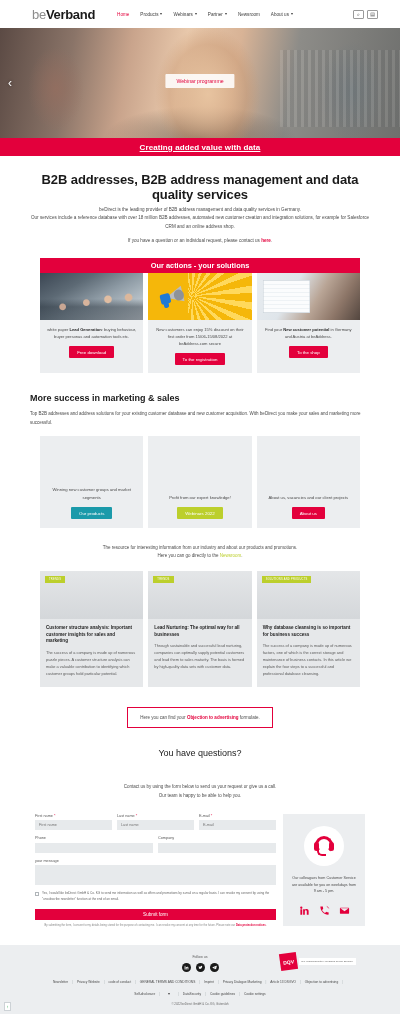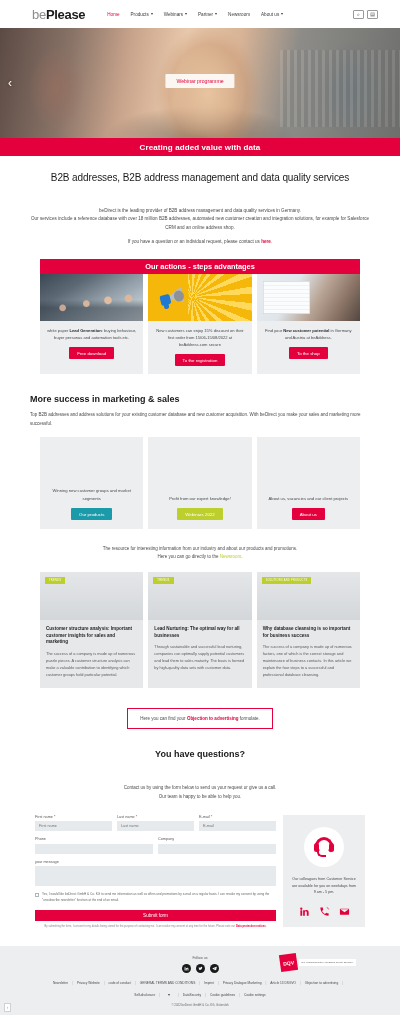--- a/index.html
+++ b/index.html
@@ -80,25 +80,25 @@
     font-size: 5.2px;
     padding: 4px 11px;
     border-radius: 1px;
     white-space: nowrap;
   }
   .hero-band {
     height: 18px;
     background: #e3003c;
     display: flex; align-items: center; justify-content: center;
   }
-  .hero-band span { color: #fff; font-size: 8px; font-weight: 700; letter-spacing: 0.1px; }
+  .hero-band span { color: #fff; font-size: 8px; font-weight: 700; letter-spacing: 0.1px; text-decoration: underline; }
 
   
   .intro { padding: 16px 30px 12px; text-align: center; }
-  .intro h1 { font-size: 10px; font-weight: 400; color: #1a1a1a; margin-bottom: 24px; letter-spacing: -0.1px; }
+  .intro h1 { font-size: 13px; font-weight: 700; color: #1a1a1a; margin-bottom: 4px; letter-spacing: -0.1px; }
   .intro p { font-size: 4.6px; line-height: 1.85; color: #4a4a4a; }
   .intro .spacer { height: 6px; }
   .intro a { color: #e3003c; font-weight: 700; text-decoration: none; }
 
   
   .section { padding: 0 40px; }
   .band-red, .band-green {
     height: 15px; display: flex; align-items: center; justify-content: center;
     color: #fff; font-size: 7.4px; font-weight: 700;
   }
@@ -218,21 +218,21 @@
     text-align: center;
     font-size: 4.5px;
     color: #4a4a4a;
     line-height: 1.7;
     max-width: 150px;
   }
   .objection a { color: #e3003c; font-weight: 700; text-decoration: none; }
 
   
   .contact-head { text-align: center; padding: 20px 30px 10px; }
-  .contact-head h2 { font-size: 9px; font-weight: 700; color: #1a1a1a; margin-bottom: 25px; }
+  .contact-head h2 { font-size: 9px; font-weight: 400; color: #1a1a1a; margin-bottom: 25px; }
   .contact-head p { font-size: 4.5px; line-height: 1.85; color: #4a4a4a; }
 
   .contact-area { display: flex; gap: 7px; padding: 4px 35px 0; align-items: flex-start; }
   .form { flex: 1; }
   .form-row { display: flex; gap: 5px; margin-bottom: 6px; }
   .field { flex: 1; display: flex; flex-direction: column; }
   .field label { font-size: 3.8px; color: #5a5a5a; margin-bottom: 2.5px; }
   .field label .req { color: #e3003c; }
   .field input, .field textarea {
     background: #e7eaec; border: none; outline: none;
@@ -323,21 +323,21 @@
     font-size: 4px; color: #2aa84a;
   }
 </style>
 </head>
 <body>
 
 <div class="page">
 
   <div class="header">
     <div class="logo">
-      <span class="be">be</span><span class="direct">Please</span>
+      <span class="be">be</span><span class="direct">Verband</span>
     </div>
     <div class="nav">
       <div class="nav-item active">
           <span>Home</span>
         </div>
       <div class="nav-item">
           <span>Products</span>
           <i class="caret"></i>
         </div>
       <div class="nav-item">
@@ -375,21 +375,21 @@
   <div class="intro">
     <h1>B2B addresses, B2B address management and data quality services</h1>
     <p>beDirect is the leading provider of B2B address management and data quality services in Germany.</p>
     <p>Our services include a reference database with over 18 million B2B addresses, automated new customer creation and integration solutions, for example for Salesforce CRM and an online address shop.</p>
     <div class="spacer"></div>
     <p><span>If you have a question or an individual request, please contact us </span><a href="#">here</a><span>.</span></p>
   </div>
 
   <div class="section">
     <div class="band-red">
-      <span>Our actions - steps advantages</span>
+      <span>Our actions - your solutions</span>
     </div>
     <div class="cards">
 
       <div class="card">
         <div class="card-img img-office"></div>
         <div class="card-body">
           <p><span>white paper </span><b>Lead Generation</b><span>: buying behaviour, buyer personas and automation tools etc.</span></p>
           <button class="btn btn-red">Free download</button>
         </div>
       </div>

